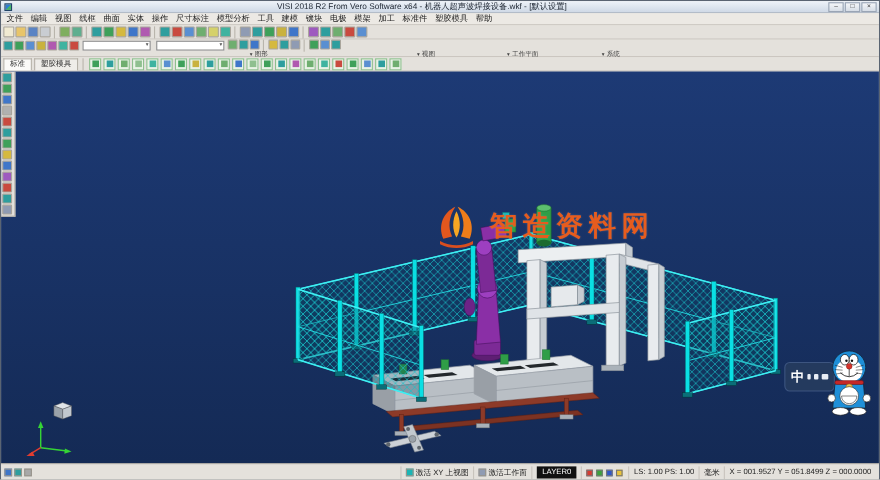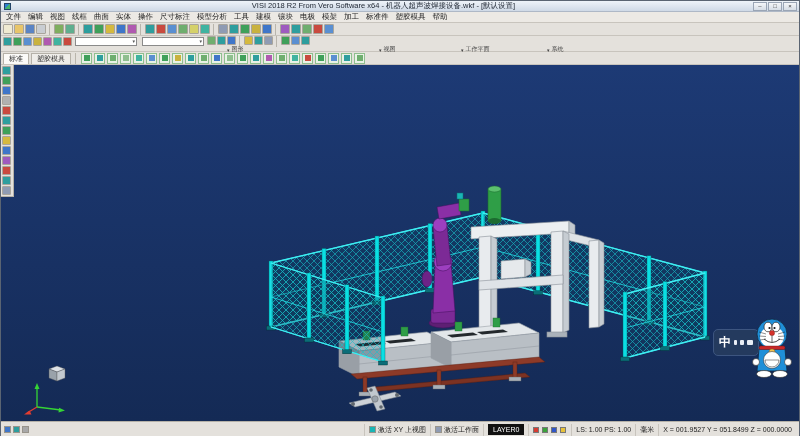--- a/index.html
+++ b/index.html
@@ -437,20 +437,29 @@
         <path d="M336,338 L382,327 L388,331 L342,342 Z" fill="#cdd2d7"></path>
         <path d="M354,323 L362,321 L372,344 L364,346 Z" fill="#c2c8ce"></path>
         <circle cx="340" cy="339" r="2" fill="#5f666d" stroke="none"></circle>
         <circle cx="384" cy="330" r="2" fill="#5f666d" stroke="none"></circle>
         <circle cx="358" cy="325" r="1.8" fill="#5f666d" stroke="none"></circle>
         <circle cx="368" cy="342" r="1.8" fill="#5f666d" stroke="none"></circle>
         <circle cx="362" cy="334" r="3.2" fill="#9aa2aa" stroke="#666"></circle>
       </g>
     </svg>
 
+    <div class="watermark">
+      <svg width="44" height="44" viewBox="0 0 44 44">
+        <path d="M10,34 C5,22 10,10 21,5 C15,14 14,24 18,32 Z" fill="#e2571e"></path>
+        <path d="M34,34 C39,22 34,10 23,5 C29,14 30,24 26,32 Z" fill="#ef7d1a"></path>
+        <path d="M22,9 C18,17 18,26 22,33 C26,26 26,17 22,9 Z" fill="#f6a623"></path>
+        <path d="M7,36 Q22,44 37,36 L37,39 Q22,46 7,39 Z" fill="#d94e1f"></path>
+      </svg>
+      <span class="wm-text">智造资料网</span>
+    </div>
 
     <svg class="triad" width="54" height="50" viewBox="0 0 54 50">
       <path d="M26,4 L34,1 L42,4 L34,7 Z" fill="#dfe3e7" stroke="#555" stroke-width="0.4"></path>
       <path d="M26,4 L34,7 L34,16 L26,13 Z" fill="#9aa2aa" stroke="#555" stroke-width="0.4"></path>
       <path d="M42,4 L34,7 L34,16 L42,13 Z" fill="#c2c8ce" stroke="#555" stroke-width="0.4"></path>
       <line x1="14" y1="42" x2="14" y2="22" stroke="#35d435" stroke-width="1.3"></line>
       <path d="M14,18 L11.5,24 L16.5,24 Z" fill="#35d435"></path>
       <line x1="14" y1="42" x2="38" y2="45" stroke="#35d435" stroke-width="1.3"></line>
       <path d="M42,45.5 L36,42.8 L35.5,47.5 Z" fill="#35d435"></path>
       <line x1="14" y1="42" x2="4" y2="48" stroke="#e23c30" stroke-width="1.3"></line>

